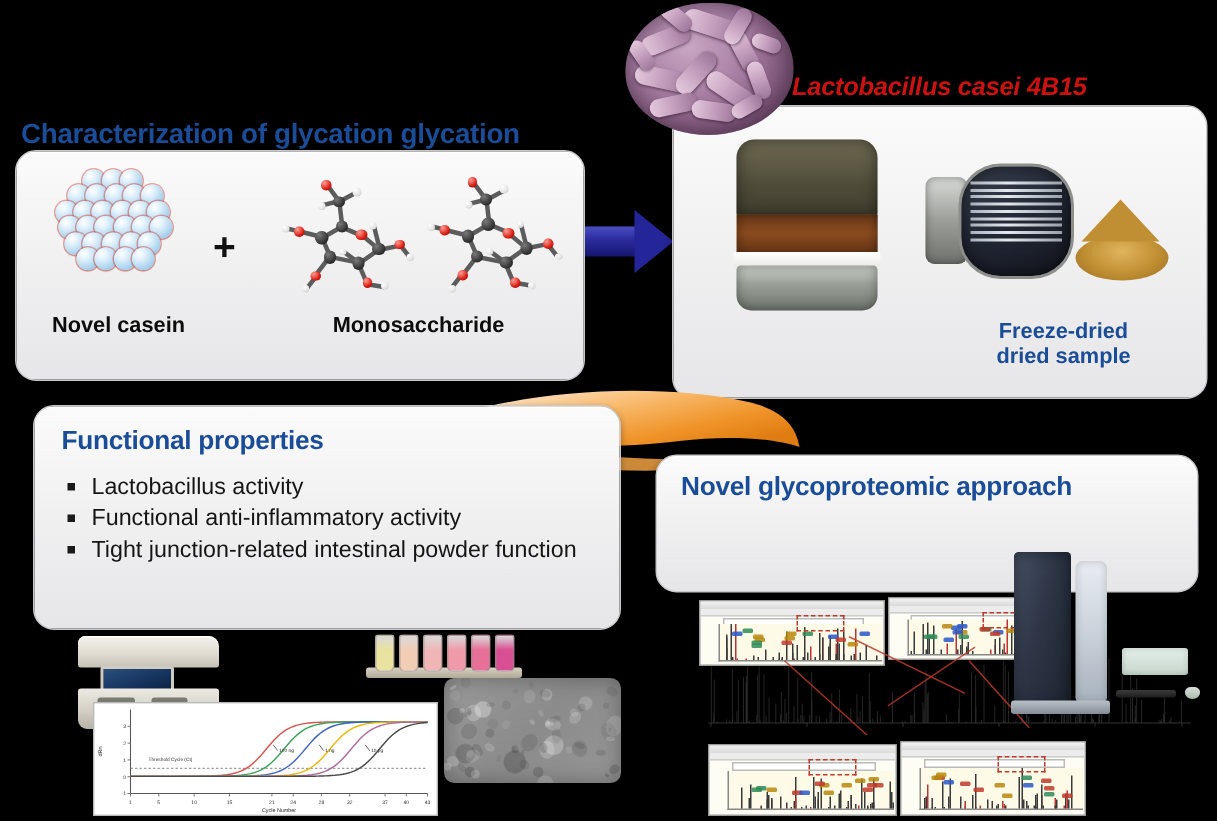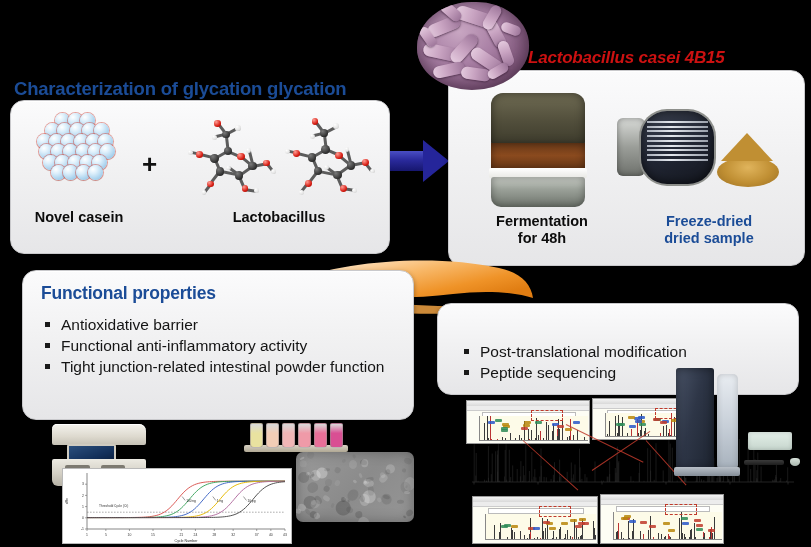--- a/index.html
+++ b/index.html
@@ -472,21 +472,21 @@
         <div class="at o" style="left: 56.745px; top: 78.085px; width: 6.79px; height: 6.79px;"></div>
         <div class="at h" style="left: 69.355px; top: 80.995px; width: 4.85px; height: 4.85px;"></div>
         <div class="at o" style="left: 79.055px; top: 51.895px; width: 6.79px; height: 6.79px;"></div>
         <div class="at h" style="left: 86.815px; top: 61.595px; width: 4.85px; height: 4.85px;"></div>
         <div class="at h" style="left: 61.595px; top: 40.255px; width: 4.85px; height: 4.85px;"></div>
         <div class="at h" style="left: 41.225px; top: 57.715px; width: 4.85px; height: 4.85px;"></div>
       </div>
 
     <div class="label-black" style="left:8px; top:108px; width:120px; font-size:14.5px;">Novel casein</div>
 
-    <div class="label-black" style="left:168px; top:108px; width:200px; font-size:14.5px;">Lactobacillus</div>
+    <div class="label-black" style="left:168px; top:108px; width:200px; font-size:14.5px;">Monosaccharide</div>
   </div>
 
   <div class="arrow-wrap" style="left:390px; top:140px; width:62px; height:42px;">
     <div class="arrow-body"></div>
     <div class="arrow-head"></div>
   </div>
 
   <div class="panel" style="left:448px; top:70px; width:355px; height:194px;">
 
     <div class="jar" style="left:42px; top:22px; width:94px; height:114px;">
@@ -507,24 +507,20 @@
           <div class="shelf" style="top: 46.5%;"></div>
           <div class="shelf" style="top: 53%;"></div>
           <div class="shelf" style="top: 59.5%;"></div>
           <div class="shelf" style="top: 66%;"></div>
         </div>
     </div>
 
     <div class="powder2" style="left:268px; top:86px; width:62px; height:30px;"></div>
     <div class="powder" style="left:272px; top:62px;"></div>
 
-    <div class="label-black" style="left:18px; top:142px; width:150px; font-size:14.5px;">
-      <span>Fermentation</span><br>
-      <span>for 48h</span>
-    </div>
 
     <div class="label-blue" style="left:176px; top:142px; width:168px; font-size:14.5px;">
       <span>Freeze-dried</span><br>
       <span>dried sample</span>
     </div>
   </div>
 
   <div class="bact" style="left:417px; top:2px; width:112px; height:88px;" id="bact">
       <div class="rod" style="left: 10px; top: 18px; width: 34px; height: 13px; transform: rotate(-22deg);"></div>
       <div class="rod" style="left: 38px; top: 8px; width: 40px; height: 14px; transform: rotate(18deg);"></div>
@@ -562,45 +558,36 @@
     <path d="M6,34 C70,52 160,58 232,52 C206,62 130,66 66,56
              C36,51 12,44 6,34 Z" fill="#f0a243" opacity="0.85"></path>
   </svg>
 
   <div class="panel" style="left:22px; top:270px; width:390px; height:148px;">
     <div class="title-blue" style="left:18px; top:12px; font-size:17.5px;">Functional properties</div>
 
     <div class="bullets" style="left:22px; top:44px; width:352px; font-size:15.5px;">
       <div class="bullet-row">
         <div class="bullet-sq"></div>
-        <div class="bullet-tx">Antioxidative barrier</div>
+        <div class="bullet-tx">Lactobacillus activity</div>
       </div>
       <div class="bullet-row">
         <div class="bullet-sq"></div>
         <div class="bullet-tx">Functional anti-inflammatory activity</div>
       </div>
       <div class="bullet-row">
         <div class="bullet-sq"></div>
         <div class="bullet-tx">Tight junction-related intestinal powder function</div>
       </div>
     </div>
   </div>
 
   <div class="panel" style="left:437px; top:303px; width:360px; height:90px;">
-
-    <div class="bullets" style="left:26px; top:38px; width:320px; font-size:15.5px;">
-      <div class="bullet-row">
-        <div class="bullet-sq"></div>
-        <div class="bullet-tx">Post-translational modification</div>
-      </div>
-      <div class="bullet-row">
-        <div class="bullet-sq"></div>
-        <div class="bullet-tx">Peptide sequencing</div>
-      </div>
-    </div>
+    <div class="title-blue" style="left:16px; top:10px; font-size:17.5px;">Novel glycoproteomic approach</div>
+
   </div>
 
   <div class="pcr" style="left:52px; top:424px; width:94px; height:62px;">
     <div class="pcr-top"></div>
     <div class="pcr-screen"></div>
     <div class="pcr-body"></div>
     <div class="pcr-vent" style="left:14%; width:26%;"></div>
     <div class="pcr-vent" style="left:52%; width:26%;"></div>
   </div>
 

